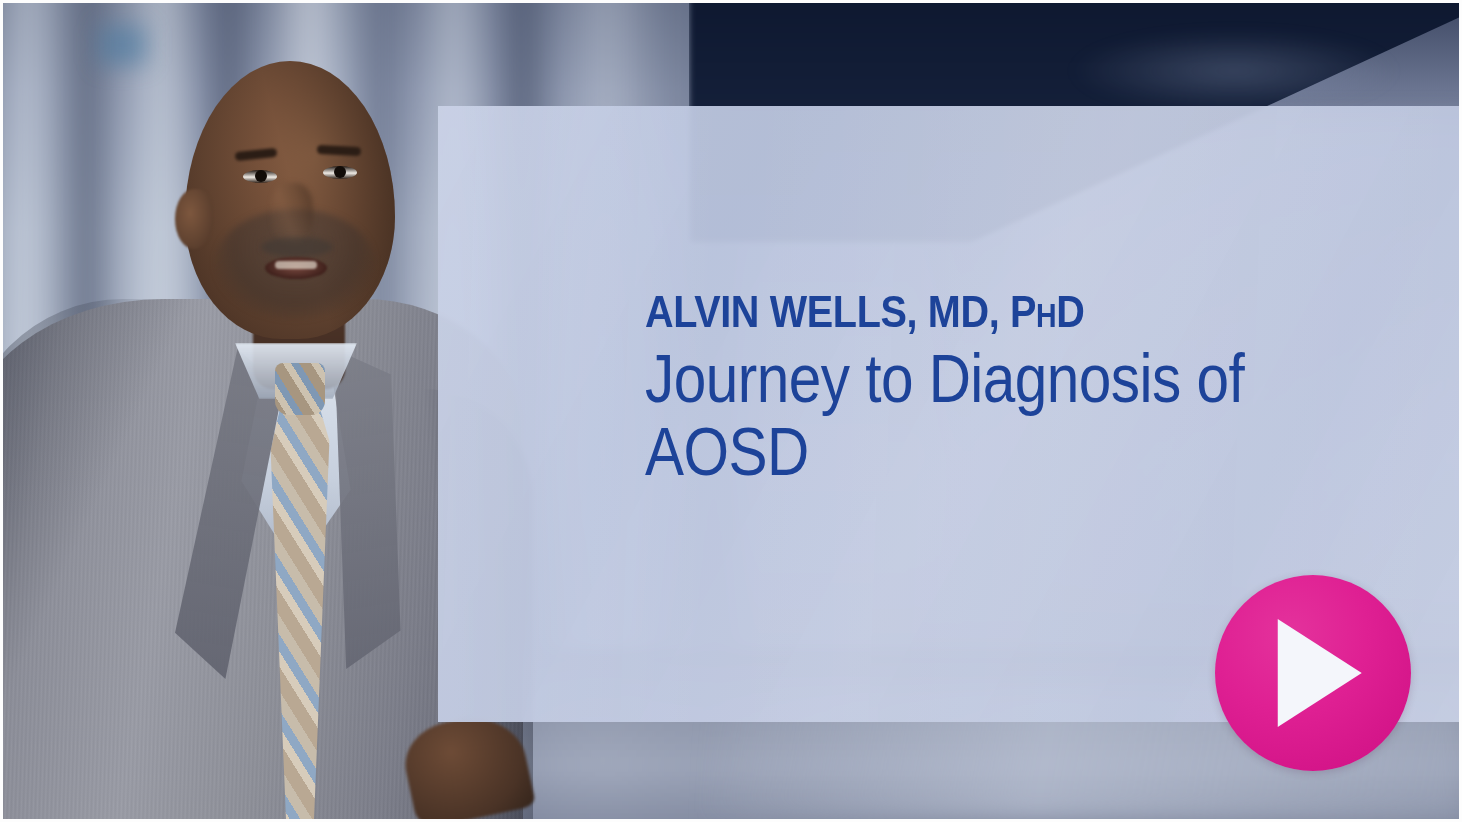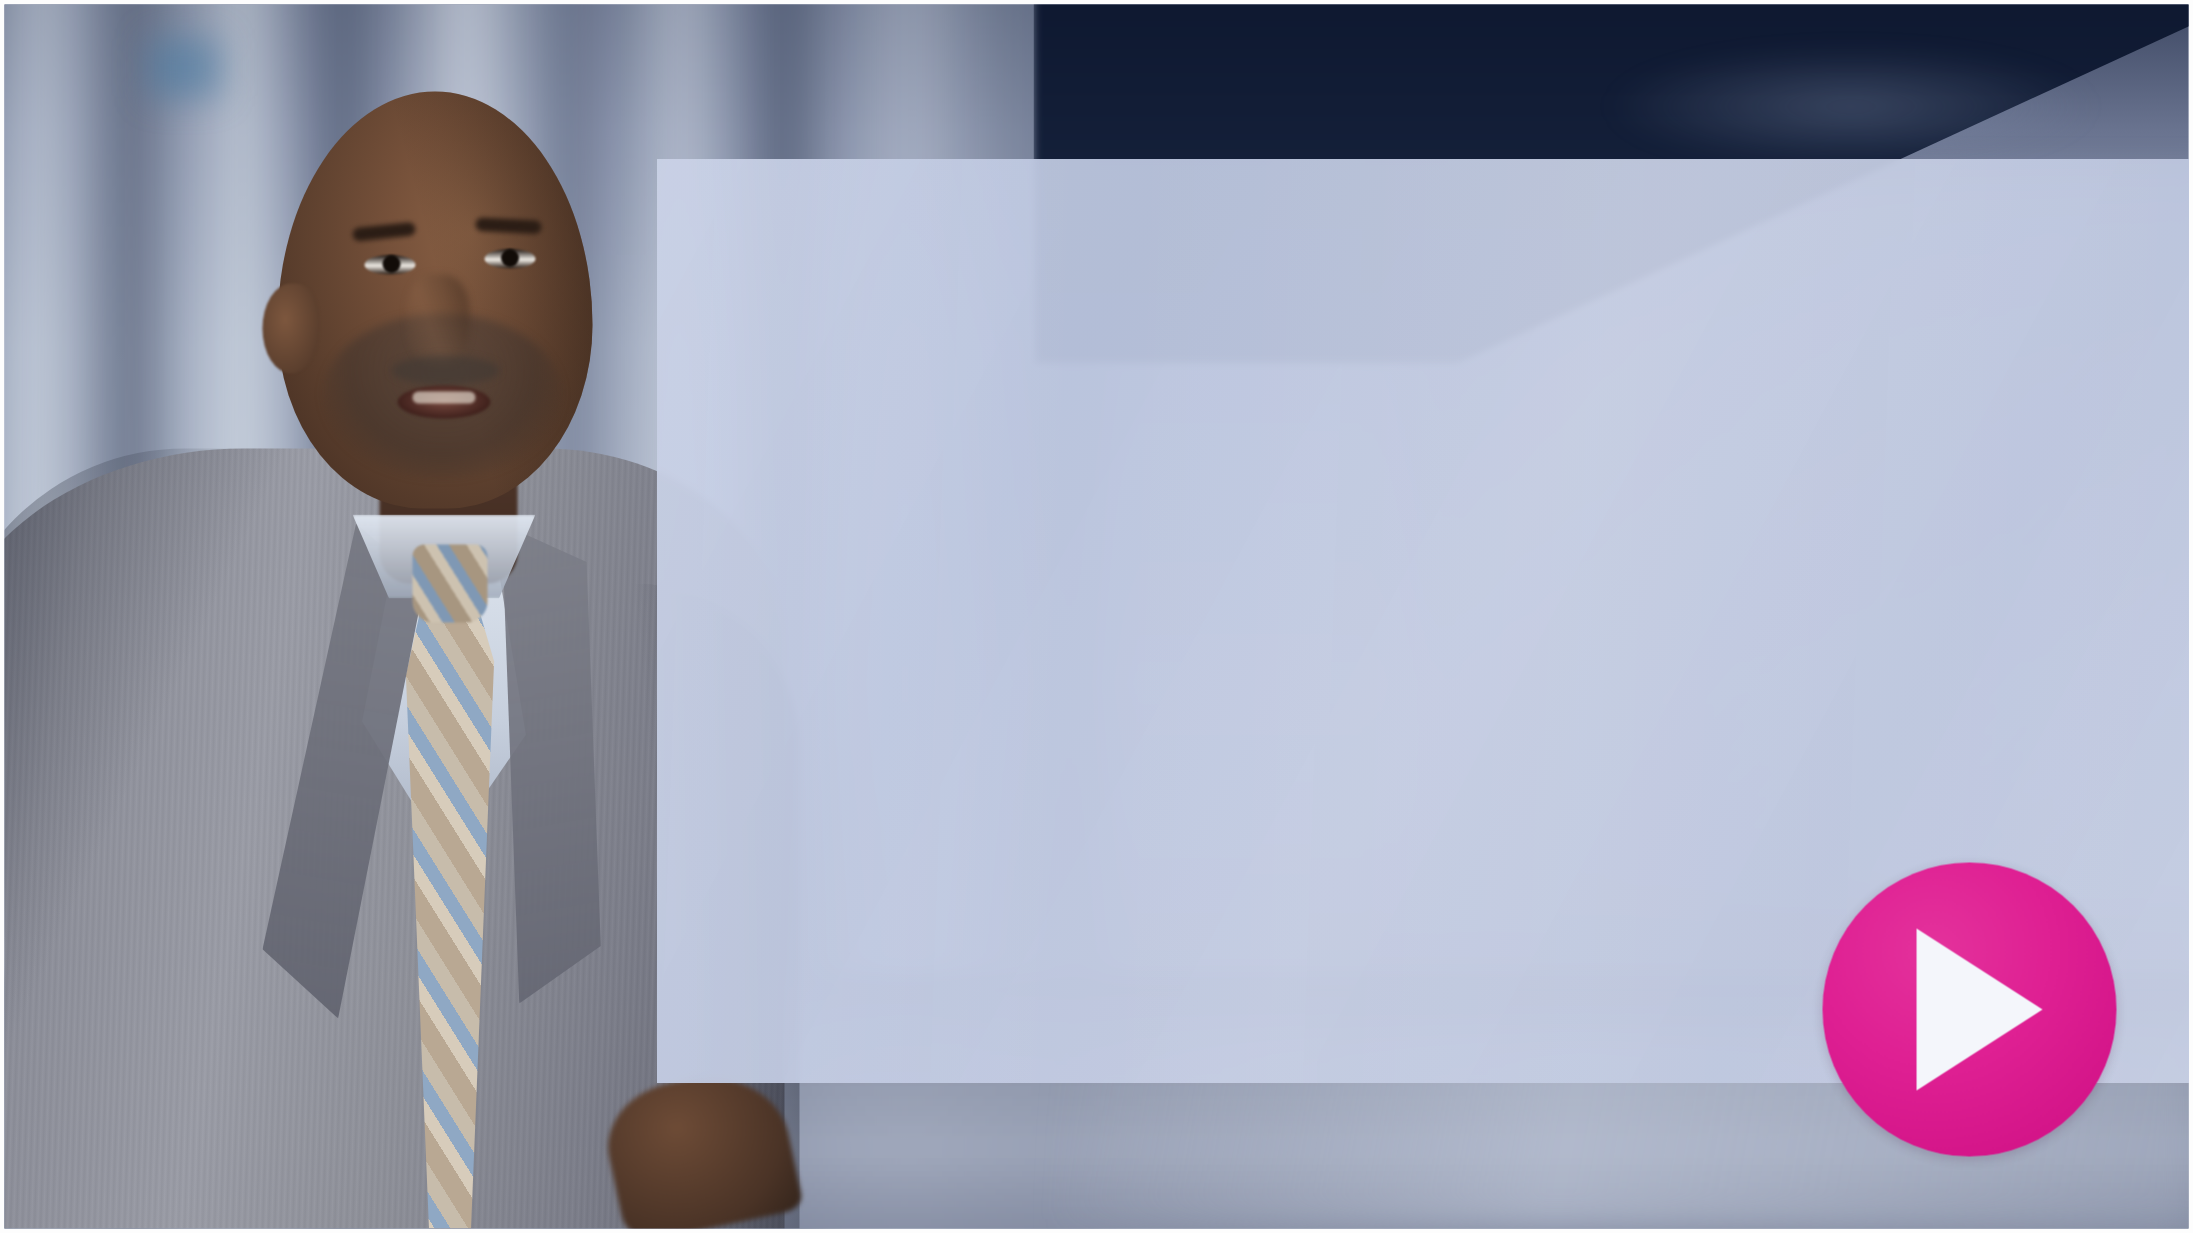--- a/index.html
+++ b/index.html
@@ -510,18 +510,22 @@
     <div class="p-pupil-r"></div>
     <div class="p-nose"></div>
     <div class="p-mustache"></div>
     <div class="p-mouth"></div>
     <div class="p-mouth-teeth"></div>
     <div class="p-hand"></div>
   </div>
 
   <div class="overlay-panel"></div>
 
+  <div class="title-block">
+    <div class="speaker-name"><span>ALVIN WELLS, MD, P</span><span class="smallcap">H</span><span>D</span></div>
+    <div class="talk-title">Journey to Diagnosis of AOSD</div>
+  </div>
 
   <div class="play-button">
     <div class="play-triangle"></div>
   </div>
 
 </div>
 
 </body></html>

